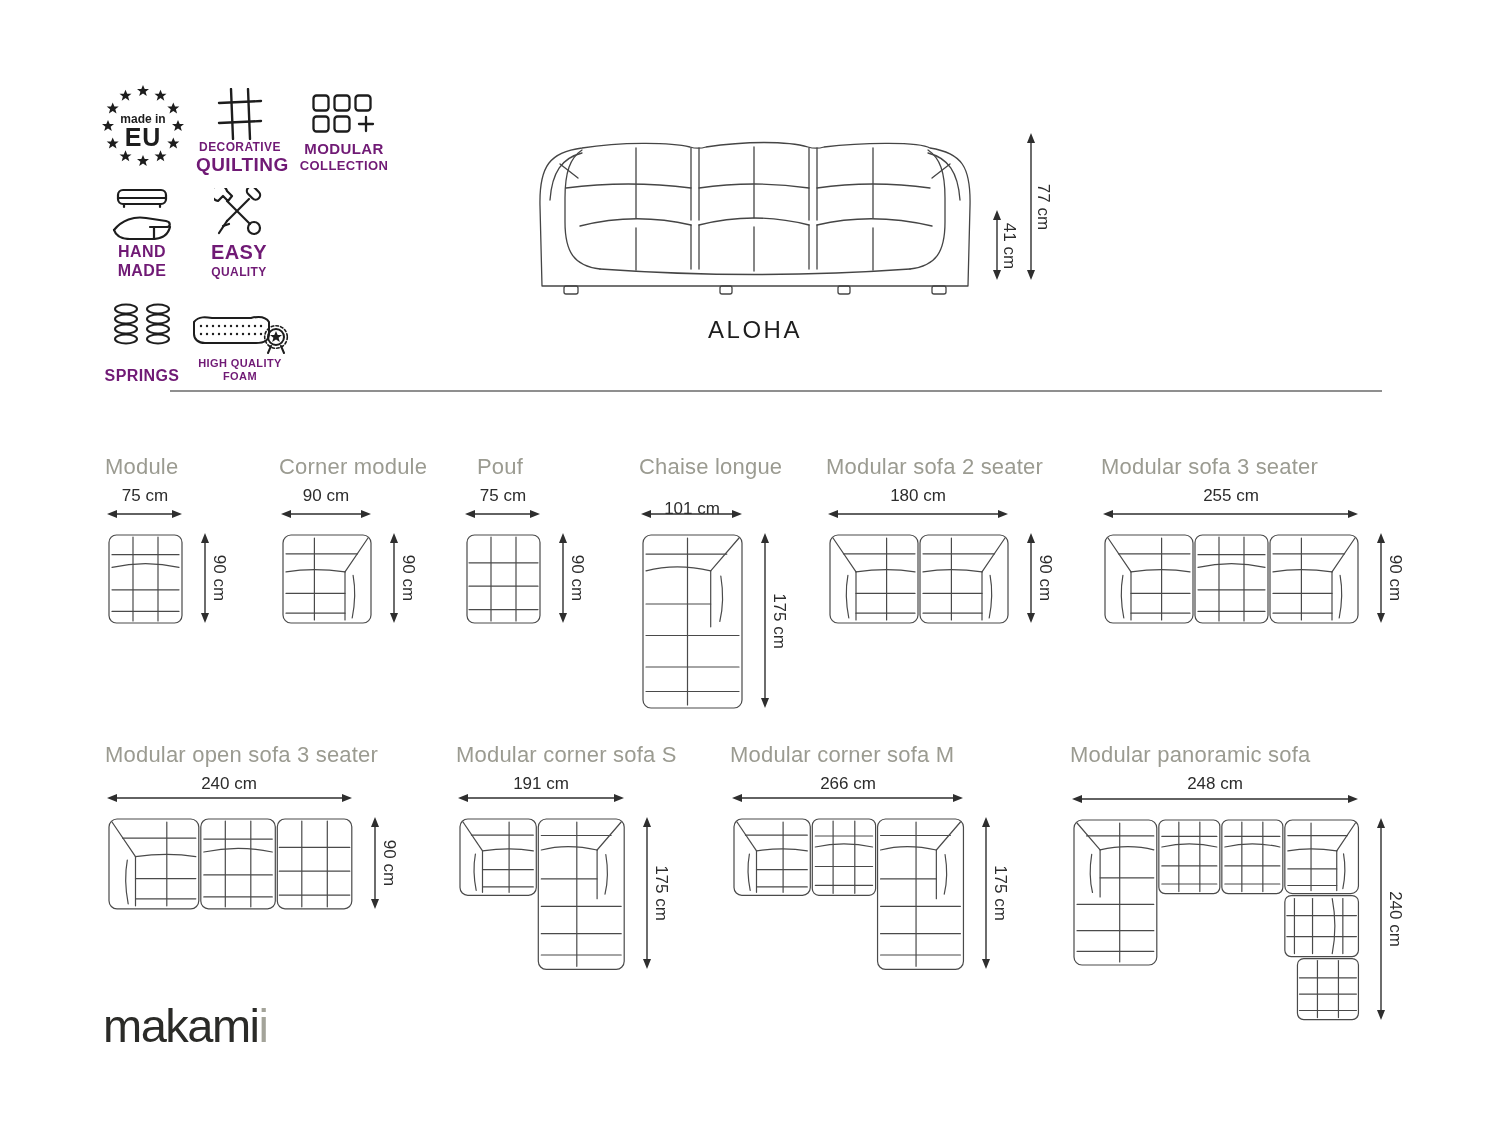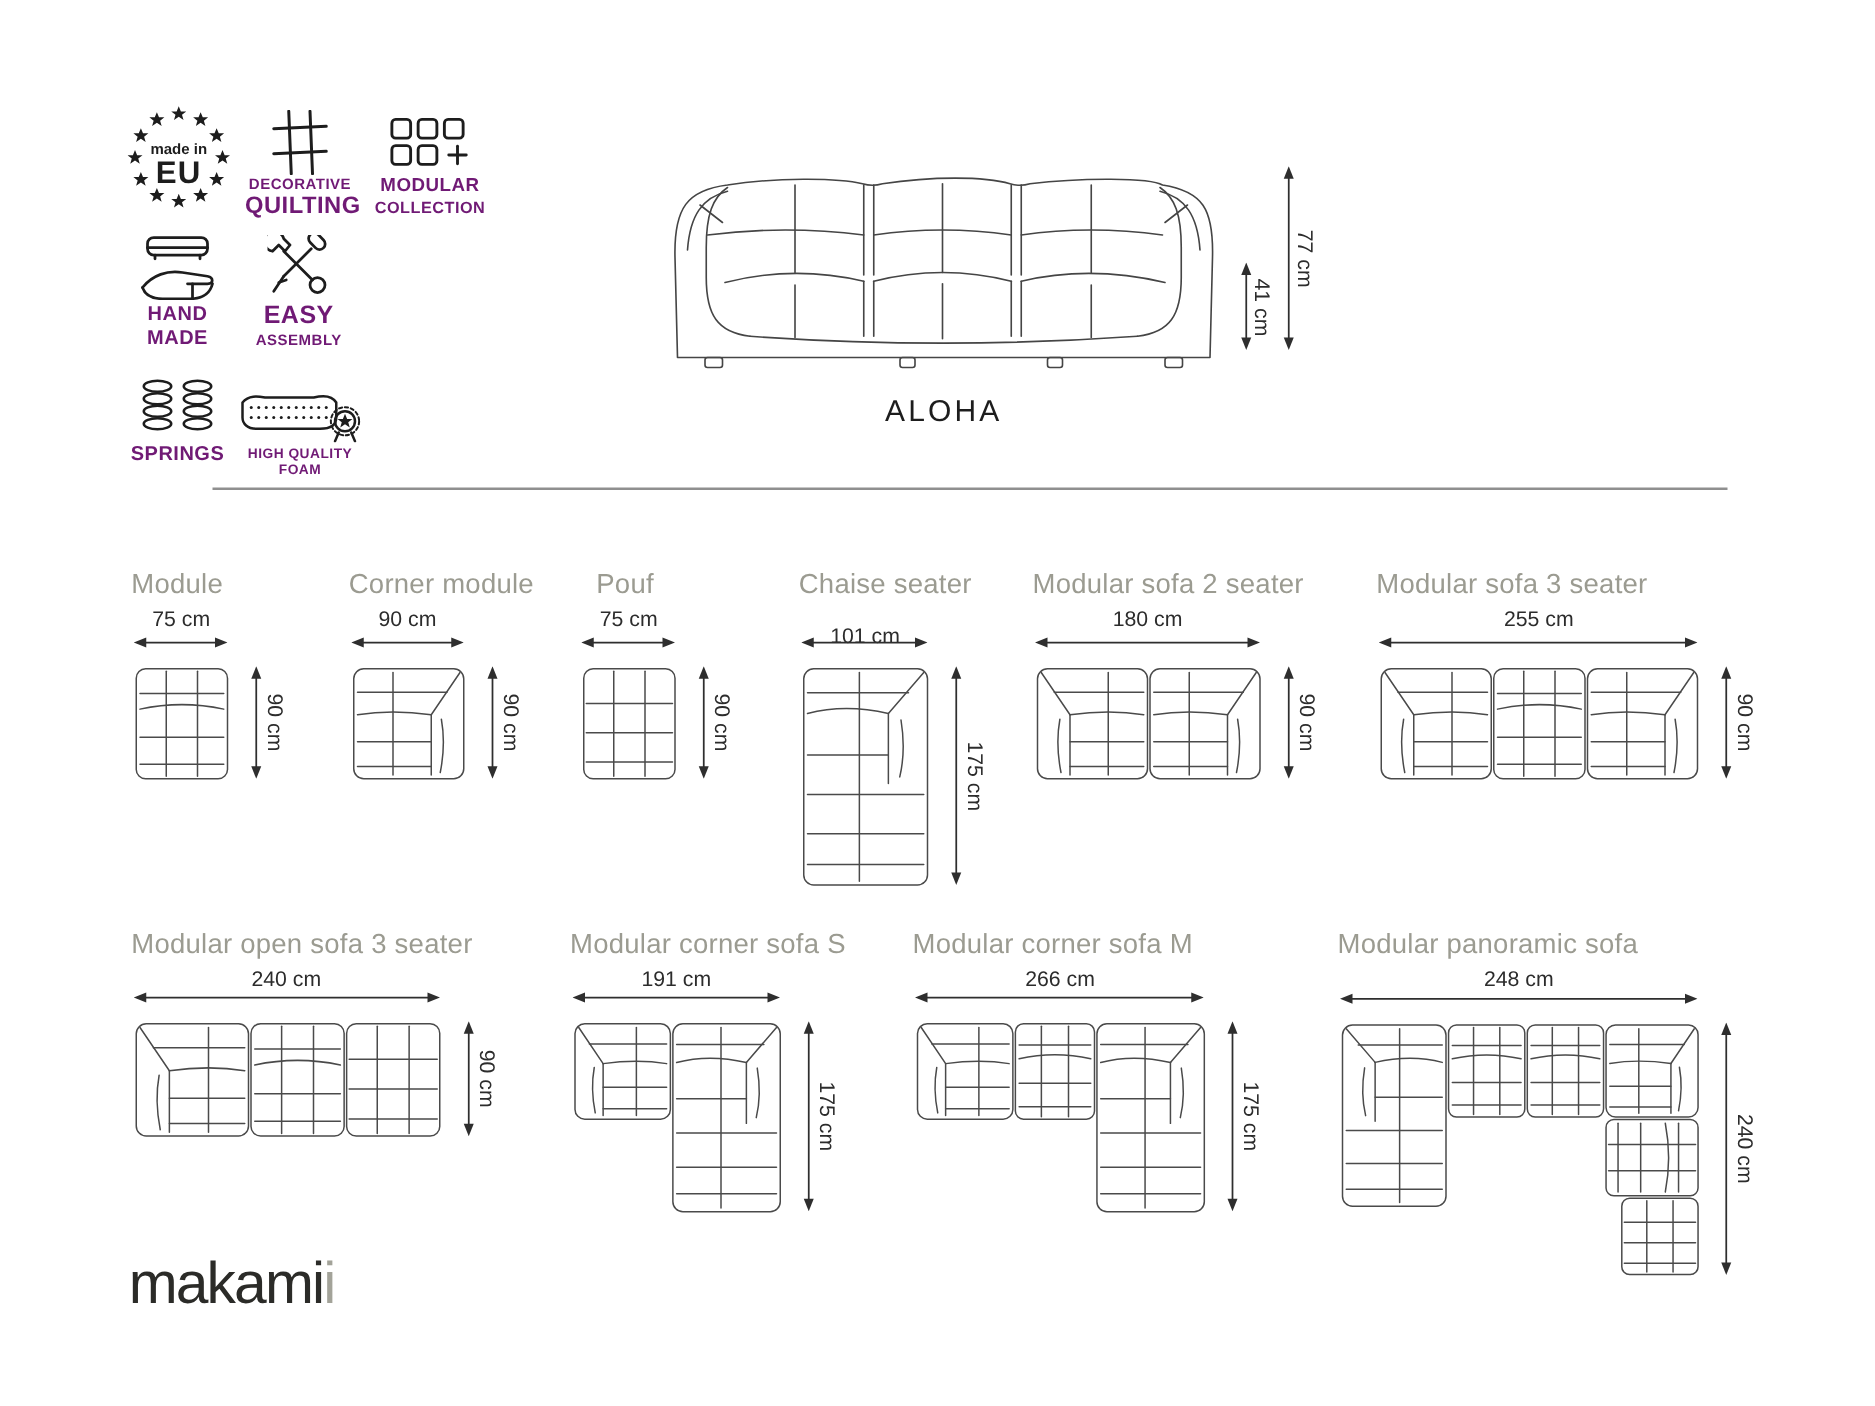--- a/index.html
+++ b/index.html
@@ -104,37 +104,37 @@
       <path d="M13,3 A8,8 0 1 0 4,13 L9,8 L14,13 L18,8 Z"></path>
       <path d="M13,13 L36,36"></path>
       <circle cx="40" cy="40" r="6"></circle>
       <rect x="32" y="0.5" width="15" height="9" rx="4.5" transform="rotate(45 39.5 5)"></rect>
       <path d="M35,11 L13,33"></path>
       <path d="M13,33 L5,45"></path>
         <path d="M9,38 L15,36"></path>
     </g>
   </svg>
   <div class="fl fs20" style="margin-top:3px">EASY</div>
-  <div class="fl fs12">ASSEMBLY</div>
+  <div class="fl fs12">QUALITY</div>
 </div>
 
 <div class="feat" style="left:102px;top:303px;width:80px">
   <svg width="60" height="44" viewBox="0 0 60 44">
     <g class="icon-line" stroke-width="2">
       <ellipse cx="14" cy="6" rx="11" ry="4.4"></ellipse>
         <ellipse cx="14" cy="16" rx="11" ry="4.4"></ellipse>
       <ellipse cx="14" cy="26" rx="11" ry="4.4"></ellipse>
         <ellipse cx="14" cy="36" rx="11" ry="4.4"></ellipse>
       <ellipse cx="46" cy="6" rx="11" ry="4.4"></ellipse>
         <ellipse cx="46" cy="16" rx="11" ry="4.4"></ellipse>
       <ellipse cx="46" cy="26" rx="11" ry="4.4"></ellipse>
         <ellipse cx="46" cy="36" rx="11" ry="4.4"></ellipse>
     </g>
   </svg>
-  <div class="fl fs16" style="margin-top:8px">SPRINGS</div>
+  <div class="fl fs16" style="margin-top:20px">SPRINGS</div>
 </div>
 
 <div class="feat" style="left:186px;top:308px;width:108px">
   <svg width="98" height="46" viewBox="0 0 98 46">
     <g class="icon-line" stroke-width="2">
       <path d="M3,14 C8,8 15,9 21,10 L60,10 C68,8 75,9 78,14 L78,26 C78,32 73,35 65,35 L14,35 C7,35 3,31 3,26 Z"></path>
       <circle cx="85" cy="29" r="8"></circle>
       <circle cx="85" cy="29" r="11.3" stroke-dasharray="2.6 2.2" stroke-width="1.6"></circle>
       <path d="M80,38 L77,45"></path>
         <path d="M90,38 L93,45"></path>
@@ -288,21 +288,21 @@
     <svg class="diagram" width="78" height="93" style="left:465px;top:533px">
       <g transform="translate(1,1)">
         <rect x="1" y="1" width="73" height="88" rx="7.5" fill="#fff"></rect>
         <path d="M25,3 V87"></path>
         <path d="M50,3 V87"></path>
         <path d="M3,28.8 H72"></path>
         <path d="M3,52.2 H72"></path>
         <path d="M3,75.6 H72"></path>
       </g>
     </svg>
-    <div class="ptitle" style="left:639px;top:454px">Chaise seater</div>
+    <div class="ptitle" style="left:639px;top:454px">Chaise longue</div>
     <div class="dimlabel" style="left:632px;top:499px">101 cm</div>
     <div class="arrowbox" style="left:641px;top:507px"><svg width="101" height="14" viewBox="0 0 101 14">
         <line x1="3" y1="7" x2="98" y2="7" stroke="#2e2e2e" stroke-width="1.4"></line>
         <polygon points="0,7 10,3 10,11" fill="#2e2e2e"></polygon>
         <polygon points="101,7 91,3 91,11" fill="#2e2e2e"></polygon>
       </svg></div>
     <div class="arrowbox" style="left:758px;top:533px"><svg width="14" height="175" viewBox="0 0 14 175">
         <line x1="7" y1="3" x2="7" y2="172" stroke="#2e2e2e" stroke-width="1.4"></line>
         <polygon points="7,0 3,10 11,10" fill="#2e2e2e"></polygon>
         <polygon points="7,175 3,165 11,165" fill="#2e2e2e"></polygon>

